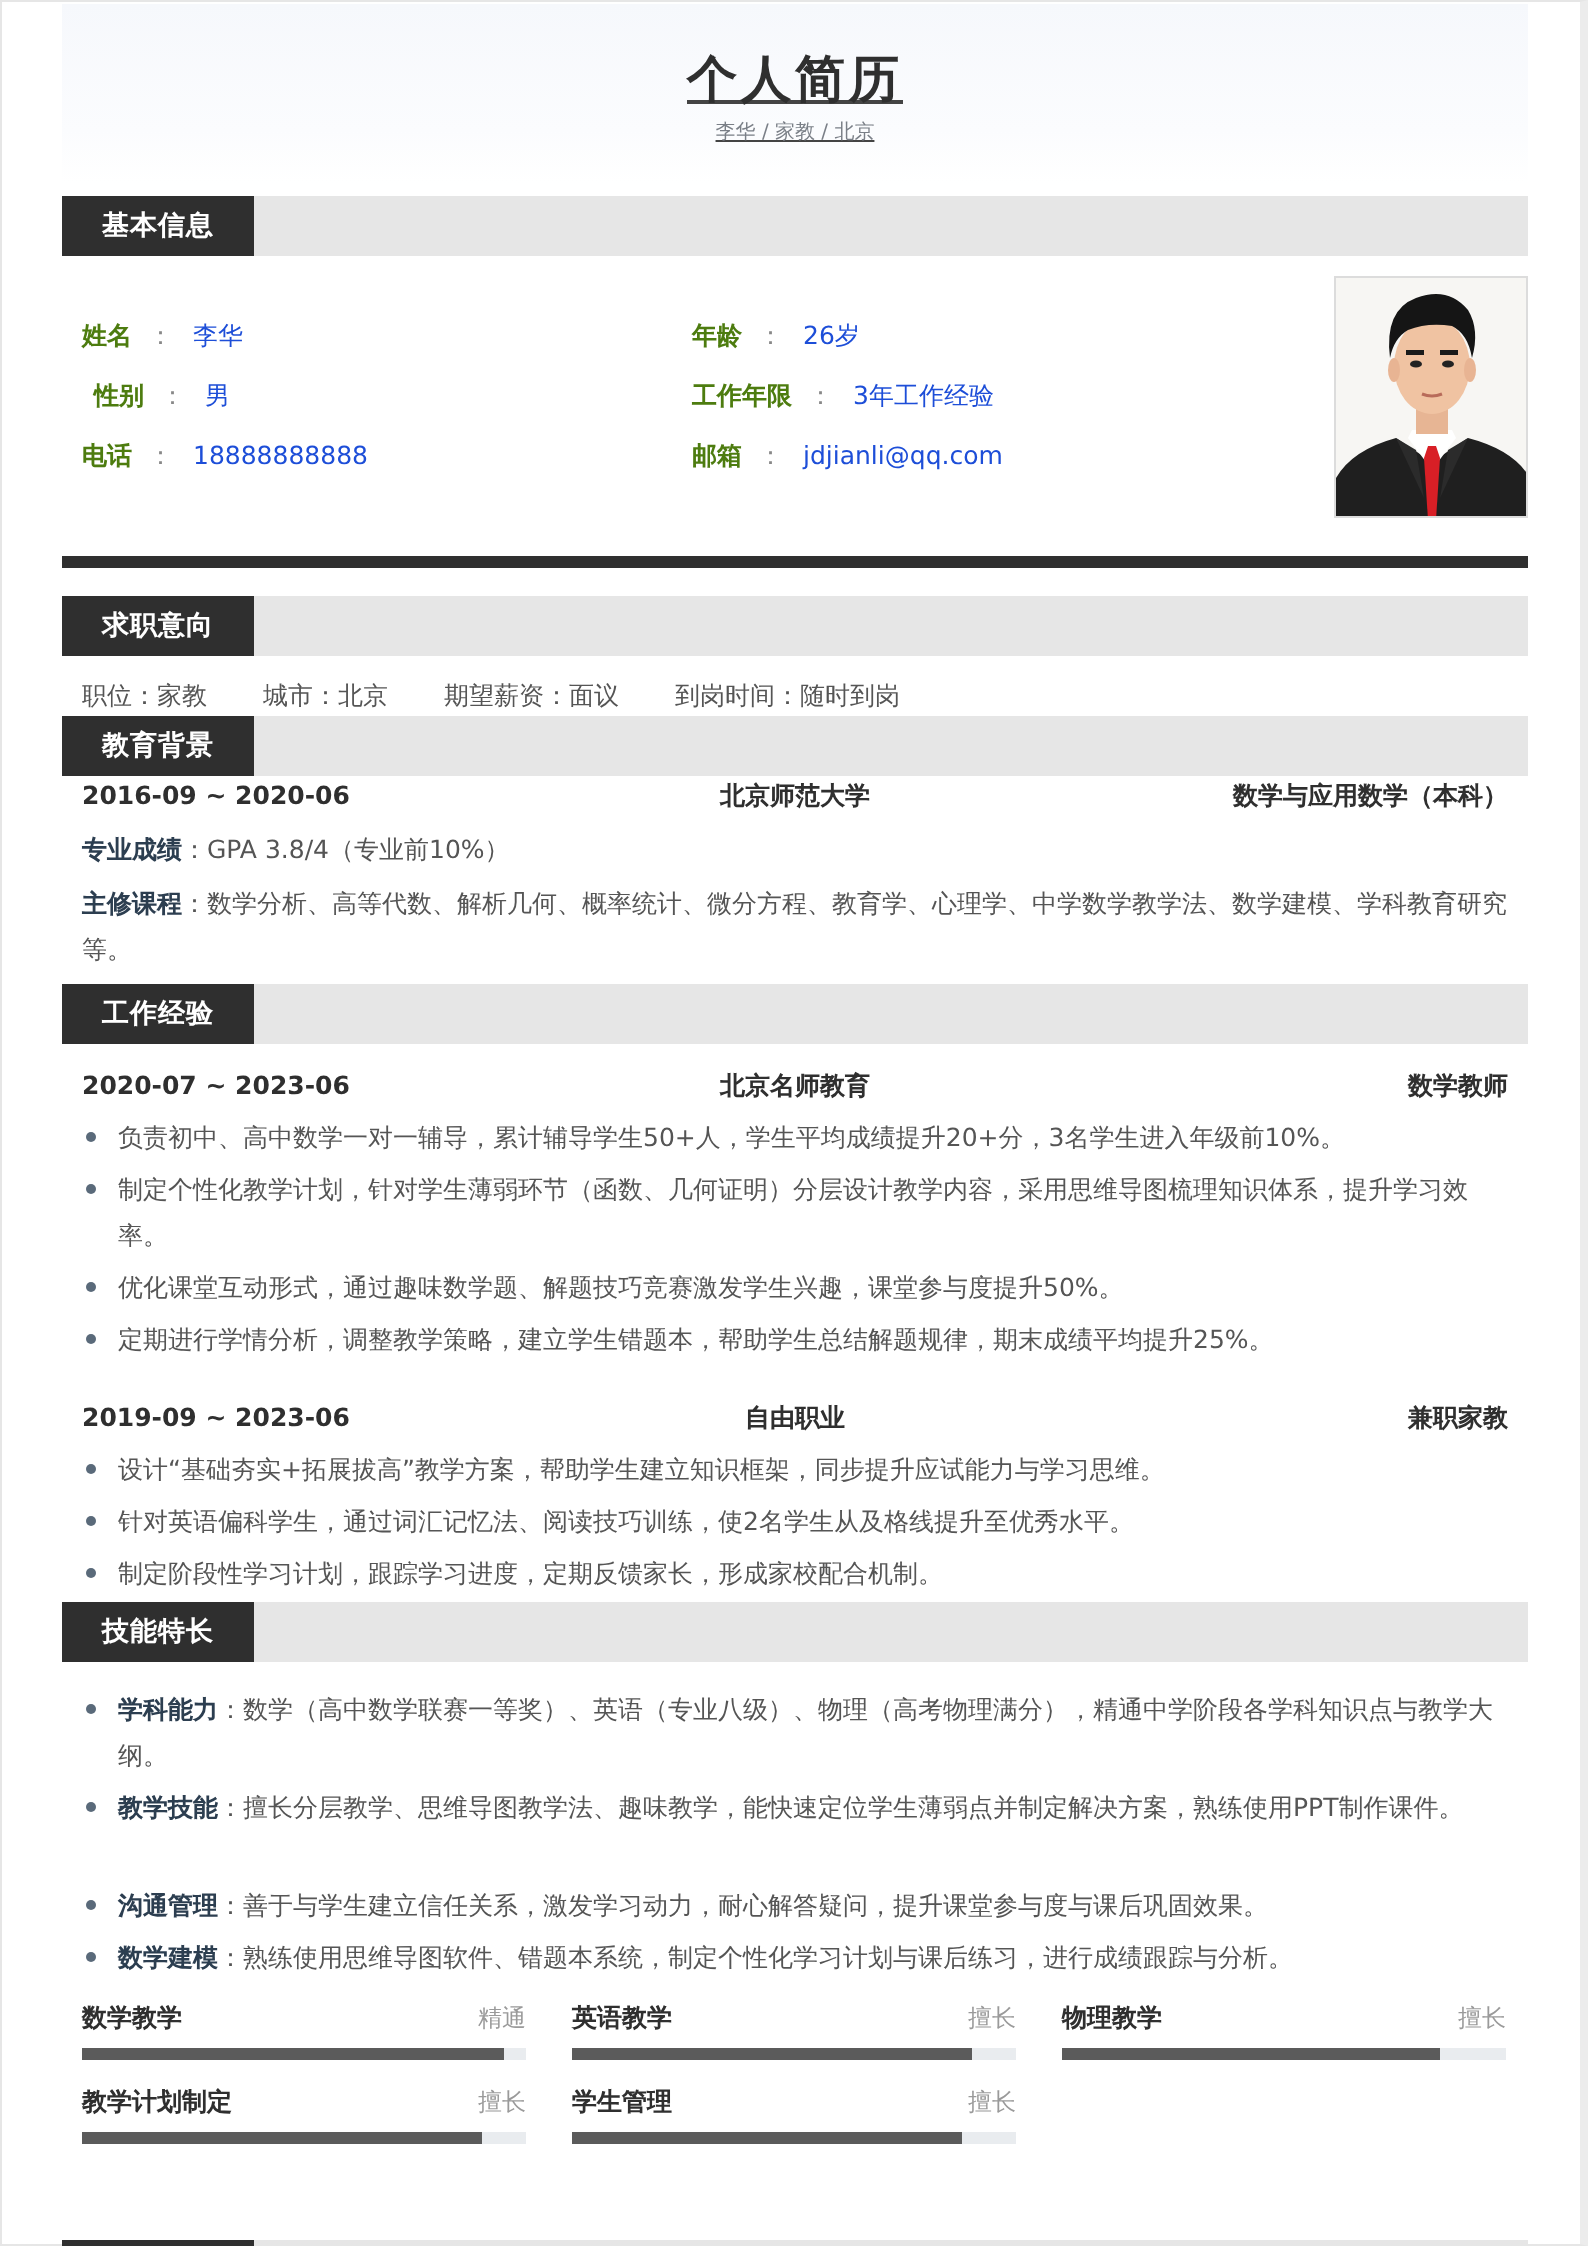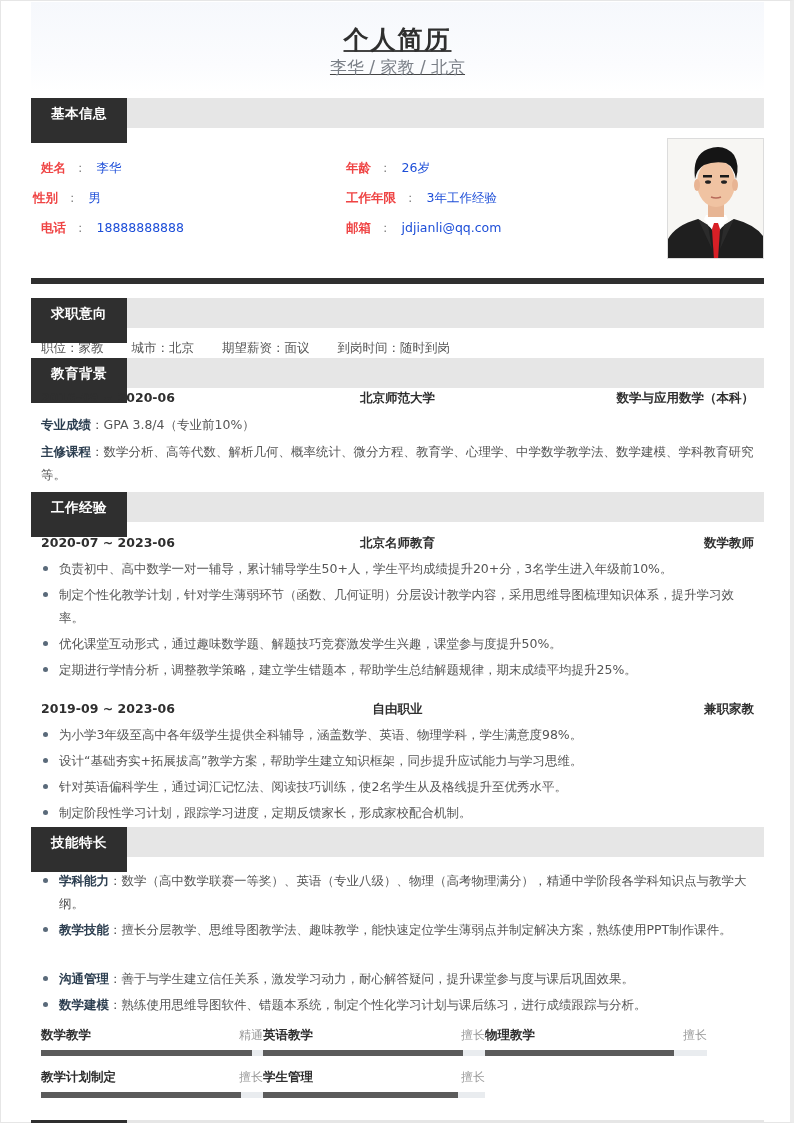--- a/index.html
+++ b/index.html
@@ -16,34 +16,34 @@
     }
     .page { position: absolute; left: 31px; top: 0; width: 733px; }
 
     
     .header {
       height: 90px; margin-top: 2px;
       background: linear-gradient(180deg, #f6f8fc 0%, #fbfcfe 70%, #ffffff 100%);
       text-align: center; padding-top: 22px; text-decoration: underline;
     }
     .header .title { font-size: 25px; font-weight: bold; color: #2f2f2f; letter-spacing: 2px; line-height: 32px; }
-    .header .subtitle { font-size: 17px; color: #7a7f87; margin-top: 3px; line-height: 16px; }
+    .header .subtitle { font-size: 10px; color: #7a7f87; margin-top: 3px; line-height: 16px; }
 
     
     .sec-head { position: relative; height: 30px; background: #e6e6e6; }
     .sec-head .tab {
-      position: absolute; left: 0; top: 0; height: 45px; width: 96px;
+      position: absolute; left: 0; top: 0; height: 30px; width: 96px;
       background: #2f2f2f; color: #ffffff; font-weight: bold; font-size: 13.5px;
       line-height: 30px; text-align: center; letter-spacing: 0.5px;
     }
 
     
     .basic { position: relative; height: 150px; }
     .kv { position: absolute; font-size: 12.5px; line-height: 18px; }
-    .kv .k { font-weight: bold; color: #ef4444; display: inline-block; }
+    .kv .k { font-weight: bold; color: #4d7c0f; display: inline-block; }
     .kv .colon { color: #888; display: inline-block; margin: 0 10px 0 8px; }
     .kv .v { color: #1d4ed8; }
     .avatar {
       position: absolute; left: 636px; top: 10px; width: 97px; height: 121px;
       border: 1px solid #dcdcdc; background: #fafafa; overflow: hidden;
     }
     .divider { height: 6px; background: #2f2f2f; }
 
     .intent { display: flex; gap: 28px; padding: 10px 0 0 10px; height: 30px; line-height: 20px; color: #555; }
 
@@ -54,21 +54,21 @@
     .para b { color: #2c3e50; }
 
     ul.bullets { list-style: none; padding: 0 10px; }
     ul.bullets li { position: relative; padding-left: 18px; line-height: 23px; color: #555; margin-bottom: 3px; }
     ul.bullets li::before {
       content: ""; position: absolute; left: 2px; top: 9px; width: 5px; height: 5px;
       border-radius: 50%; background: #5a6a7a;
     }
     ul.bullets li b { color: #2c3e50; }
 
-    .skills { display: grid; grid-template-columns: 222px 222px 222px; padding: 0 10px; text-align: center; }
+    .skills { display: grid; grid-template-columns: 222px 222px 222px; column-gap: 23px; padding: 0 10px; text-align: center; }
     .skill { height: 42px; }
     .skill .top { display: flex; justify-content: space-between; line-height: 18px; }
     .skill .name { font-weight: bold; color: #2f2f2f; font-size: 12.5px; }
     .skill .lvl { color: #9a9a9a; font-size: 12px; }
     .skill .bar { margin-top: 6px; height: 6px; background: #e9ecef; position: relative; }
     .skill .fill { position: absolute; left: 0; top: 0; height: 6px; background: #5b5b5b; }
   </style>
 </head>
 <body>
 
@@ -81,21 +81,21 @@
     <div class="subtitle">李华 / 家教 / 北京</div>
   </div>
 
   <div class="sec-head" style="margin-top:6px;">
     <div class="tab">基本信息</div>
   </div>
   <div class="basic">
     <div class="kv" style="left:10px; top:31px;">
       <span class="k">姓名</span><span class="colon">：</span><span class="v">李华</span>
     </div>
-    <div class="kv" style="left:2px; top:61px;">
+    <div class="kv" style="left:16px; top:61px;">
       <span class="k">性别</span><span class="colon">：</span><span class="v">男</span>
     </div>
     <div class="kv" style="left:10px; top:91px;">
       <span class="k">电话</span><span class="colon">：</span><span class="v">18888888888</span>
     </div>
     <div class="kv" style="left:315px; top:31px;">
       <span class="k">年龄</span><span class="colon">：</span><span class="v">26岁</span>
     </div>
     <div class="kv" style="left:315px; top:61px;">
       <span class="k">工作年限</span><span class="colon">：</span><span class="v">3年工作经验</span>
@@ -189,21 +189,20 @@
 
   <div style="padding-top:15px;">
     <div class="row3wrap">
       <div class="row3">
         <span>2019-09 ~ 2023-06</span>
         <span class="mid">自由职业</span>
         <span>兼职家教</span>
       </div>
     </div>
     <ul class="bullets" style="margin-top:4px;">
-      <li>为小学3年级至高中各年级学生提供全科辅导，涵盖数学、英语、物理学科，学生满意度98%。</li>
       <li>设计“基础夯实+拓展拔高”教学方案，帮助学生建立知识框架，同步提升应试能力与学习思维。</li>
       <li>针对英语偏科学生，通过词汇记忆法、阅读技巧训练，使2名学生从及格线提升至优秀水平。</li>
       <li>制定阶段性学习计划，跟踪学习进度，定期反馈家长，形成家校配合机制。</li>
     </ul>
   </div>
 
   <div class="sec-head" style="margin-top:3px;">
     <div class="tab">技能特长</div>
   </div>
   <ul class="bullets" style="margin-top:12px;">

